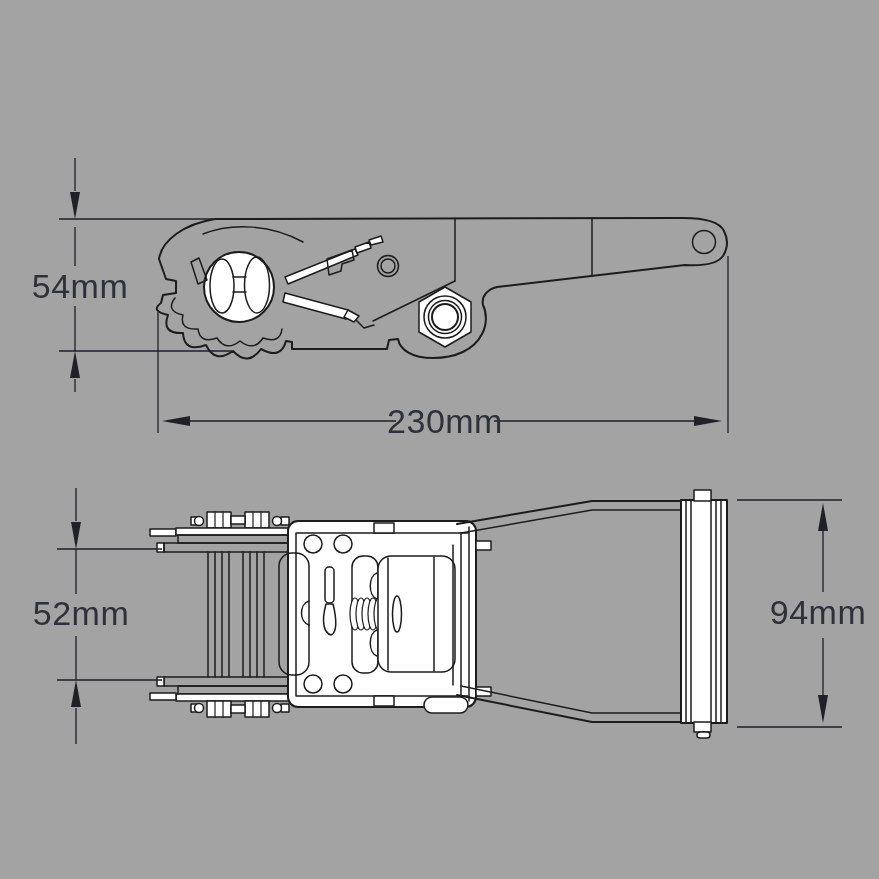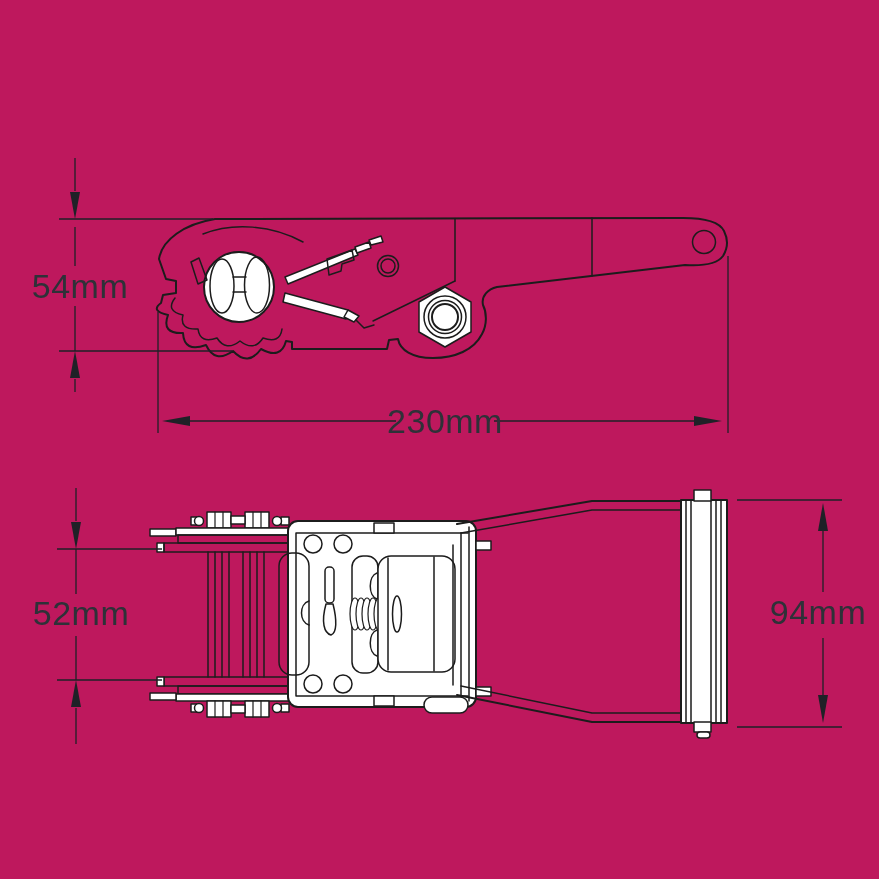--- a/index.html
+++ b/index.html
@@ -1,17 +1,17 @@
 <!DOCTYPE html>
 <html><head>
 <meta charset="utf-8">
 <style>
   html,body{margin:0;padding:0;background:#ffffff;}
   .canvas{
-    position:relative;width:879px;height:879px;background:#be185d;
+    position:relative;width:879px;height:879px;background:#a3a3a3;
     font-family:"Liberation Sans", sans-serif;overflow:hidden;
   }
   svg{display:block;}
   .outline{fill:none;stroke:#1c1c1c;stroke-width:2;stroke-linejoin:round;stroke-linecap:round;}
   .thin{fill:none;stroke:#1c1c1c;stroke-width:1.5;stroke-linejoin:round;stroke-linecap:round;}
   .hair{fill:none;stroke:#1c1c1c;stroke-width:1.2;stroke-linecap:round;}
   .dim{fill:none;stroke:#1f2127;stroke-width:1.3;stroke-linecap:butt;}
   .arrow{fill:#1f2127;stroke:none;}
   .dimtext{fill:#2e3138;font-size:34px;letter-spacing:0.5px;text-anchor:middle;}
   .whitefill{fill:#ffffff;}

